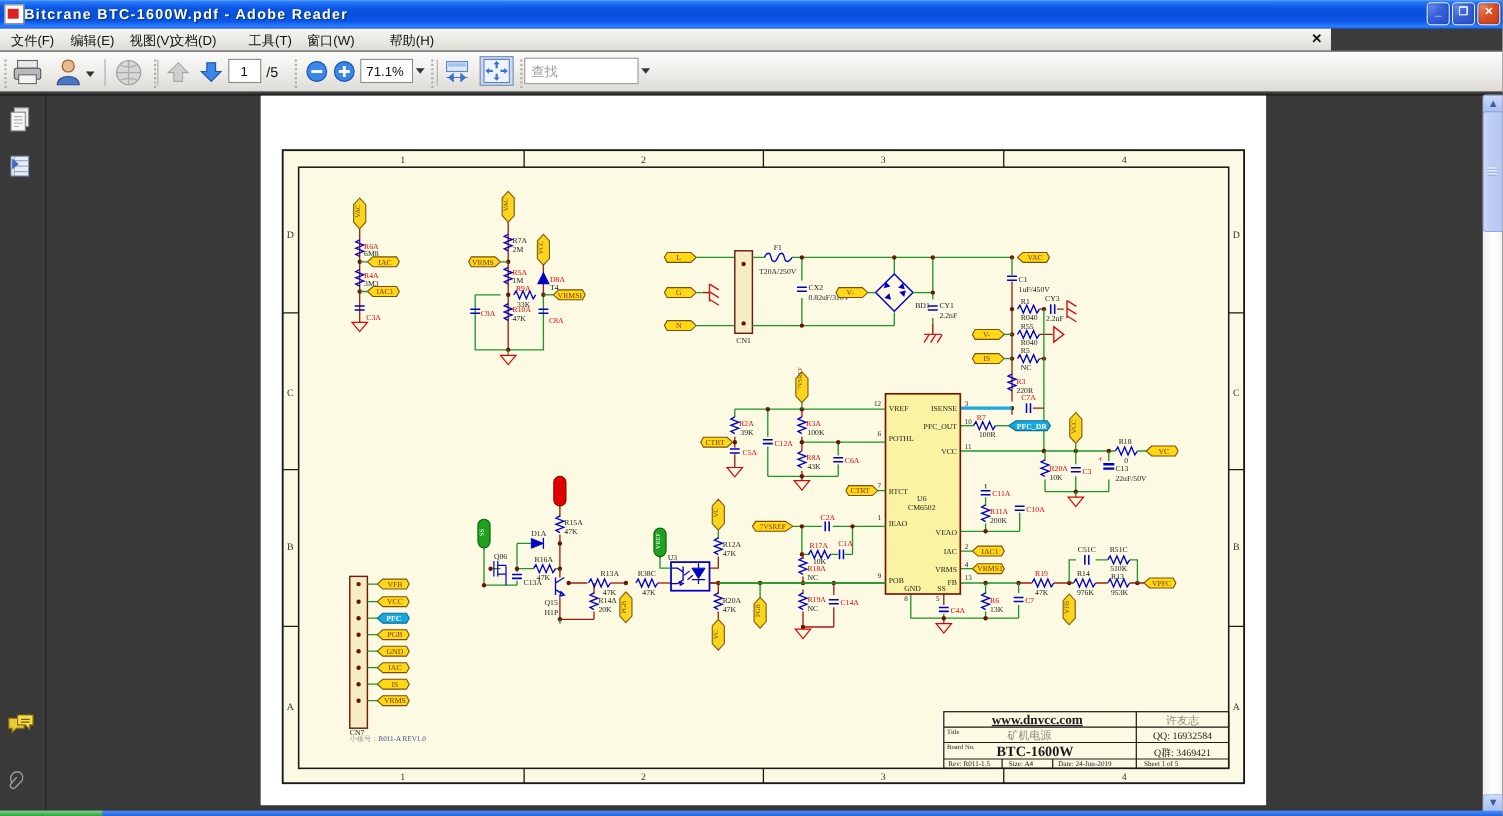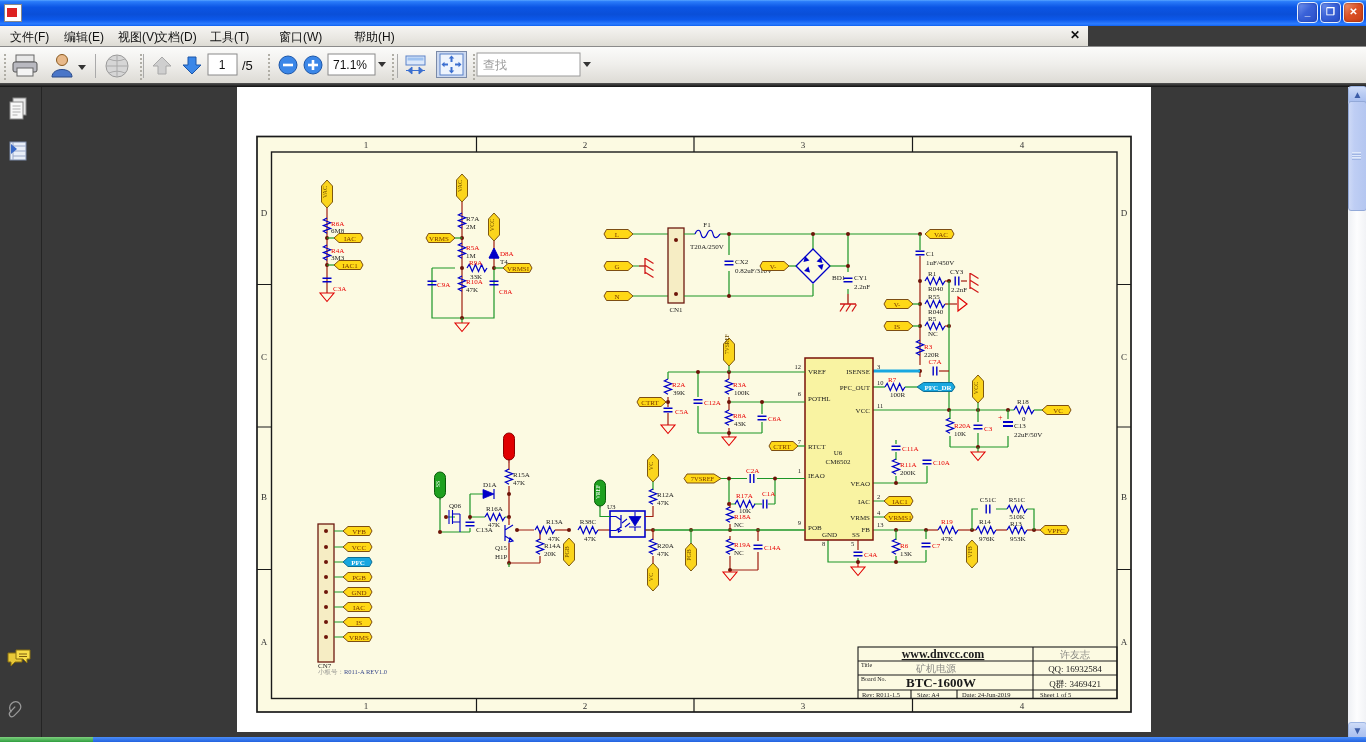--- a/index.html
+++ b/index.html
@@ -6,21 +6,21 @@
 
 #title{position:absolute;left:0;top:0;width:1366px;height:26px;
 background:linear-gradient(180deg,#58a6ff 0%,#2a7cfa 6%,#0b55e4 28%,#0a4fd8 55%,#0c58ea 75%,#2d7dff 92%,#0e61f2 100%);}
 #title .ticon{position:absolute;left:4px;top:4px;width:16px;height:16px;background:#fff;border:1px solid #888;}
 #title .ticon:before{content:"";position:absolute;left:2px;top:3px;width:10px;height:9px;background:#d22;}
 #title .ttext{position:absolute;left:22px;top:5px;color:#fff;font-size:13px;font-weight:bold;letter-spacing:1.2px;text-shadow:1px 1px 1px #036;}
 .wbtn{position:absolute;top:2px;width:19px;height:19px;border-radius:4px;border:1px solid #e8f0fc;
 background:linear-gradient(135deg,#7a9bf0 0%,#3a62d8 45%,#2a50c8 100%);color:#fff;font-size:10px;text-align:center;line-height:18px;font-weight:bold;box-shadow:inset 0 0 3px #1a3aa8;}
 #btnmin{left:1297px;} #btnmax{left:1320px;} #btncls{left:1343px;background:linear-gradient(135deg,#f0a080 0%,#dd5226 45%,#c84018 100%);box-shadow:inset 0 0 3px #8a2000;}
 
-#menu{position:absolute;left:0;top:26px;width:1088px;height:20px;background:linear-gradient(180deg,#f6f5f2 0%,#e9e7e2 60%,#dddbd4 100%);font-size:12px;color:#111;}
+#menu{position:absolute;left:0;top:26px;width:1210px;height:20px;background:linear-gradient(180deg,#f6f5f2 0%,#e9e7e2 60%,#dddbd4 100%);font-size:12px;color:#111;}
 #menu span{position:absolute;top:3px;}
 #menu .mx{position:absolute;right:8px;top:2px;color:#111;font-weight:bold;font-size:12px;}
 
 #tools{position:absolute;left:0;top:46px;width:1366px;height:37px;border-top:1px solid #8a8a8a;
 background:linear-gradient(180deg,#fbfbfa 0%,#f0efec 45%,#dcdad4 100%);}
 #tbdark{position:absolute;left:0;top:83px;width:1366px;height:4px;background:linear-gradient(180deg,#555,#111);}
 
 #content{position:absolute;left:0;top:87px;width:1366px;height:650px;background:#393939;}
 #sideline{position:absolute;left:41px;top:0px;width:1px;height:650px;background:#242424;}
 #page{position:absolute;left:237px;top:0px;width:914px;height:645px;background:#ffffff;}
@@ -33,30 +33,31 @@
 #thumb:before{content:"";position:absolute;left:3px;top:50px;width:9px;height:8px;
 background:repeating-linear-gradient(180deg,#dfe8fb 0px,#dfe8fb 1px,#9fb4e4 2px,#9fb4e4 2.6px);}
 
 #task{position:absolute;left:0;top:737px;width:1366px;height:5px;background:linear-gradient(180deg,#4b8df8,#2263e0);}
 #task .start{position:absolute;left:0;top:0;width:93px;height:5px;background:linear-gradient(180deg,#7ed07e,#2f9e3f);}
 </style></head>
 <body>
 <div id="win">
   <div id="title">
     <div class="ticon"></div>
+    <div class="ttext">Bitcrane BTC-1600W.pdf - Adobe Reader</div>
     <div class="wbtn" id="btnmin">_</div>
       <div class="wbtn" id="btnmax">❐</div>
       <div class="wbtn" id="btncls">✕</div>
   </div>
   <div id="menu">
     <span style="left:10px">文件(F)</span>
       <span style="left:64px">编辑(E)</span>
       <span style="left:118px">视图(V)</span>
     <span style="left:156px">文档(D)</span>
-      <span style="left:210px">工具(T)</span>
+      <span style="left:226px">工具(T)</span>
       <span style="left:279px">窗口(W)</span>
     <span style="left:354px">帮助(H)</span>
     <span class="mx">✕</span>
   </div>
   <div id="tools">
     <svg width="1366" height="37">
 
       <g transform="translate(13,8)">
         <rect x="3" y="0" width="18" height="7" fill="#e8e8e8" stroke="#666"></rect>
         <rect x="0" y="7" width="24" height="10" rx="2" fill="#b9b9c0" stroke="#555"></rect>

